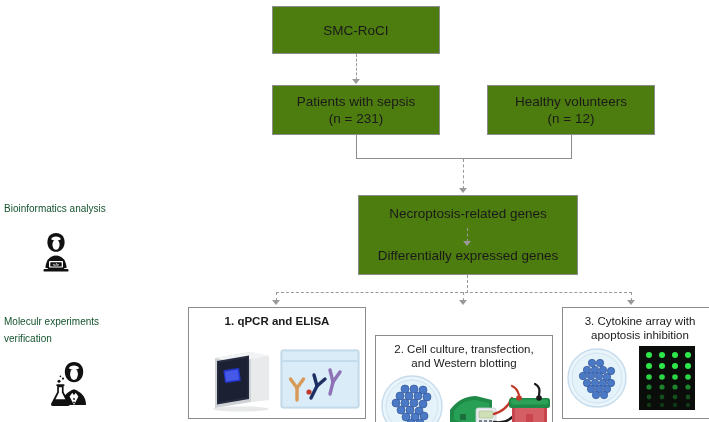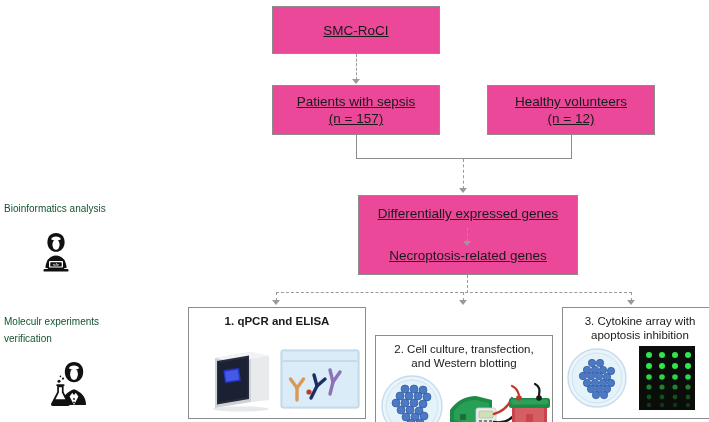--- a/index.html
+++ b/index.html
@@ -15,30 +15,29 @@
     position: relative;
     width: 709px;
     height: 422px;
     background: #ffffff;
     overflow: hidden;
   }
   .box {
     position: absolute;
     box-sizing: border-box;
     border: 1px solid #8c8c8c;
-    background: #ec4899;
+    background: #4d7c0f;
     display: flex;
     flex-direction: column;
     align-items: center;
     justify-content: center;
     text-align: center;
     font-size: 13.5px;
     line-height: 17px;
     color: #1a1a1a;
-    text-decoration: underline;
   }
   .box .line { display: block; white-space: nowrap; }
 
   
   #box-smc   { left: 272px; top: 6px;   width: 168px; height: 48px; }
   #box-sepsis{ left: 272px; top: 85px;  width: 168px; height: 50px; }
   #box-healthy{left: 487px; top: 85px;  width: 168px; height: 50px; }
   #box-genes { left: 358px; top: 195px; width: 220px; height: 80px;
                justify-content: space-between; padding: 9px 0 10px 0; }
 
@@ -109,38 +108,38 @@
 
   <div class="box" id="box-smc">
     <span class="line">SMC-RoCI</span>
   </div>
 
   <div class="conn v-dash" style="left:356px; top:54px; height:26px;"></div>
   <div class="arrow-dn" style="left:352px; top:79px;"></div>
 
   <div class="box" id="box-sepsis">
     <span class="line">Patients with sepsis</span>
-    <span class="line">(n = 157)</span>
+    <span class="line">(n = 231)</span>
   </div>
 
   <div class="box" id="box-healthy">
     <span class="line">Healthy volunteers</span>
     <span class="line">(n = 12)</span>
   </div>
 
   <div class="conn v-solid" style="left:356px; top:135px; height:24px;"></div>
   <div class="conn v-solid" style="left:571px; top:135px; height:24px;"></div>
   <div class="conn h-solid" style="left:356px; top:158px; width:216px;"></div>
 
   <div class="conn v-dash" style="left:463px; top:159px; height:30px;"></div>
   <div class="arrow-dn" style="left:459px; top:188px;"></div>
 
   <div class="box" id="box-genes">
+    <span class="line">Necroptosis-related genes</span>
     <span class="line">Differentially expressed genes</span>
-    <span class="line">Necroptosis-related genes</span>
   </div>
 
   <div class="conn v-dash" style="left:467px; top:228px; height:14px;"></div>
   <div class="arrow-dn" style="left:463px; top:241px;"></div>
 
   <div class="conn v-dash" style="left:467px; top:275px; height:18px;"></div>
   <div class="conn h-dash" style="left:276px; top:292px; width:356px;"></div>
   <div class="conn v-dash" style="left:276px; top:292px; height:9px;"></div>
   <div class="conn v-dash" style="left:463px; top:292px; height:9px;"></div>
   <div class="conn v-dash" style="left:631px; top:292px; height:9px;"></div>

